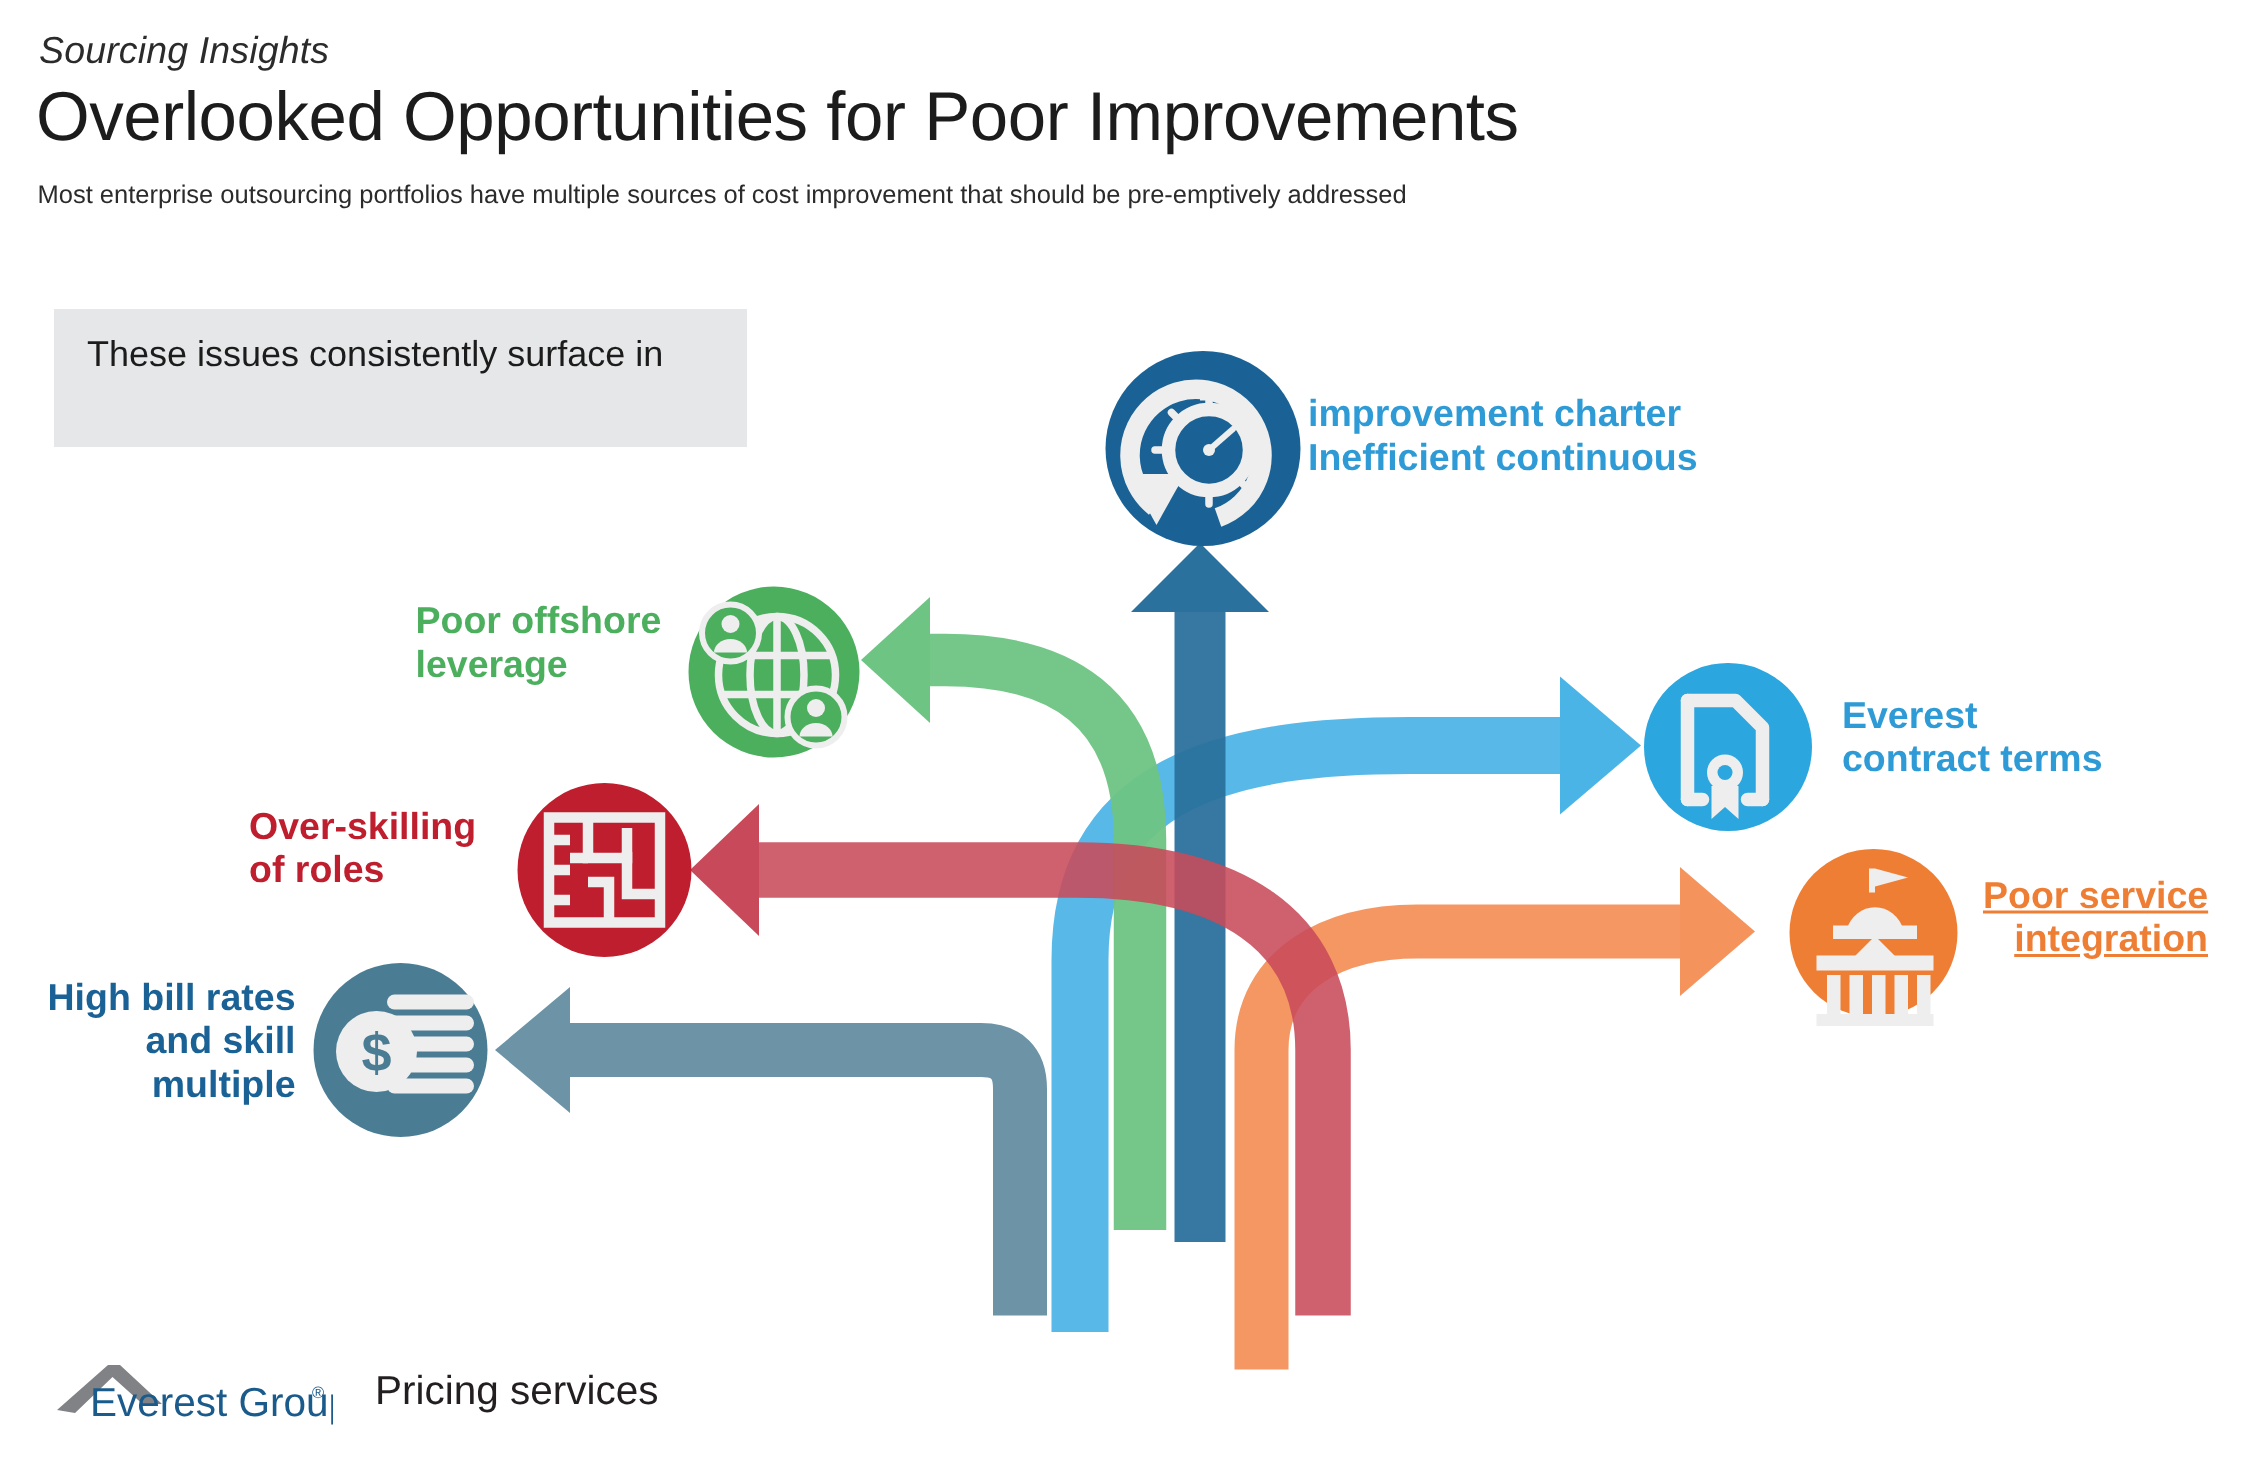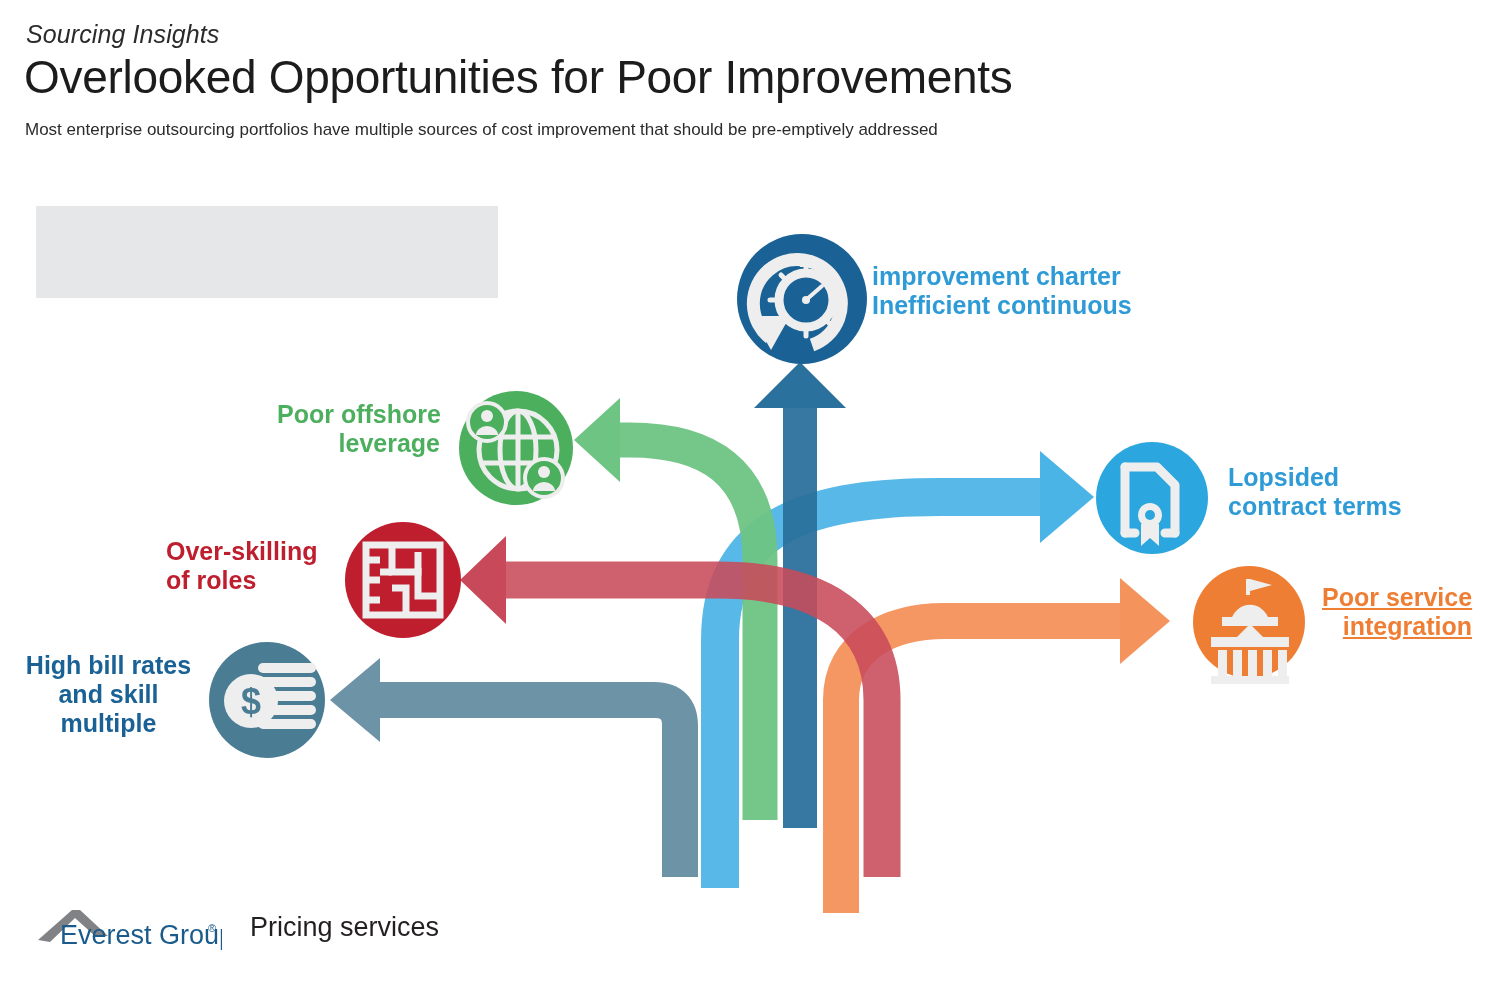--- a/index.html
+++ b/index.html
@@ -27,41 +27,42 @@
     background:#e6e7e8;box-sizing:border-box;
     padding:14px 22px 0 22px;
     font-size:24px;line-height:33px;color:#1c1c1c;
   }
   #diagram{position:absolute;left:0;top:0;width:1506px;height:986px;}
   .nodelabel{
     position:absolute;font-weight:bold;font-size:25px;line-height:29px;
     white-space:nowrap;
   }
   .lbl-improve{left:872px;top:262px;color:#2e9bd6;}
-  .lbl-offshore{left:277px;top:400px;color:#4caf5e;text-align:right;width:163px;}
+  .lbl-offshore{left:277px;top:400px;color:#4caf5e;text-align:left;width:163px;}
   .lbl-overskill{left:166px;top:537px;color:#be1e2d;width:160px;}
-  .lbl-billrates{left:20px;top:651px;color:#1a6296;text-align:center;width:177px;}
+  .lbl-billrates{left:20px;top:651px;color:#1a6296;text-align:right;width:177px;}
   .lbl-contract{left:1228px;top:463px;color:#2e9bd6;}
   .lbl-service{left:1322px;top:583px;color:#ef7e35;text-align:right;width:150px;text-decoration:underline;}
 
   .footer{position:absolute;left:36px;top:896px;height:62px;}
   .footer-logo{position:absolute;left:0;top:0;width:186px;height:58px;}
   .footer-text{
     position:absolute;left:214px;top:16px;
     font-size:27px;color:#231f20;white-space:nowrap;
   }
 </style>
 </head>
 <body>
 
 <div class="eyebrow">Sourcing Insights</div>
 <div class="title">Overlooked Opportunities for Poor Improvements</div>
 <div class="subtitle">Most enterprise outsourcing portfolios have multiple sources of cost improvement that should be pre-emptively addressed</div>
 
 <div class="callout">
+  <div>These issues consistently surface in</div>
 </div>
 
 <svg id="diagram" viewBox="0 0 1506 986">
 
   <g>
 
     <g>
       <path d="M680,877 L680,726 Q680,700 654,700 L372,700" fill="none" stroke="#6d93a6" stroke-width="36" stroke-linecap="butt"></path>
       <polygon points="380,658 380,742 330,700" fill="#6d93a6"></polygon>
     </g>
@@ -194,21 +195,21 @@
 <div class="nodelabel lbl-overskill">
   <div>Over-skilling</div>
   <div>of roles</div>
 </div>
 <div class="nodelabel lbl-billrates">
   <div>High bill rates</div>
   <div>and skill</div>
   <div>multiple</div>
 </div>
 <div class="nodelabel lbl-contract">
-  <div>Lopsided</div>
+  <div>Everest</div>
   <div>contract terms</div>
 </div>
 <div class="nodelabel lbl-service">
   <div>Poor service</div>
   <div>integration</div>
 </div>
 
 <div class="footer">
   <svg class="footer-logo" viewBox="0 0 186 58">
     <polygon points="2,44 36,14 44,14 72,40 59,40 39,22 14,46" fill="#808285"></polygon>

